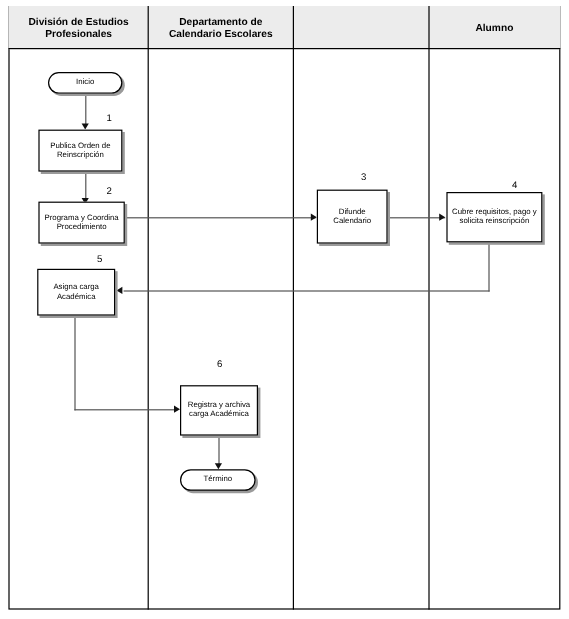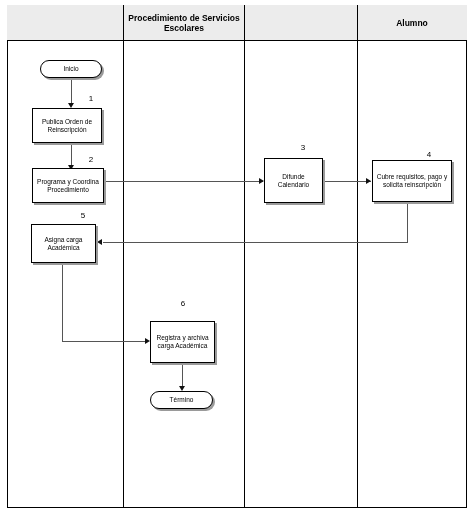--- a/index.html
+++ b/index.html
@@ -119,21 +119,22 @@
 
 <div id="page">
 
   <div class="frame"></div>
   <div class="header-row"></div>
 
   <div class="lane-divider" style="left:123px;"></div>
   <div class="lane-divider" style="left:244px;"></div>
   <div class="lane-divider" style="left:357px;"></div>
 
-  <div class="lane-header" style="left:124px; width:120px;">Procedimiento de Servicios Escolares</div>
+  <div class="lane-header" style="left:8px;  width:115px;">División de Estudios Profesionales</div>
+  <div class="lane-header" style="left:124px; width:120px;">Departamento de Calendario Escolares</div>
   <div class="lane-header" style="left:358px; width:108px;">Alumno</div>
 
   <div class="ln ln-v" style="left:71px; top:77px; height:27px;"></div>
   <div class="arrow arrow-down" style="left:68px; top:103px;"></div>
 
   <div class="ln ln-v" style="left:71px; top:142px; height:25px;"></div>
   <div class="arrow arrow-down" style="left:68px; top:165px;"></div>
 
   <div class="ln ln-h" style="left:105px; top:181px; width:158px;"></div>
   <div class="arrow arrow-right" style="left:259px; top:178px;"></div>

